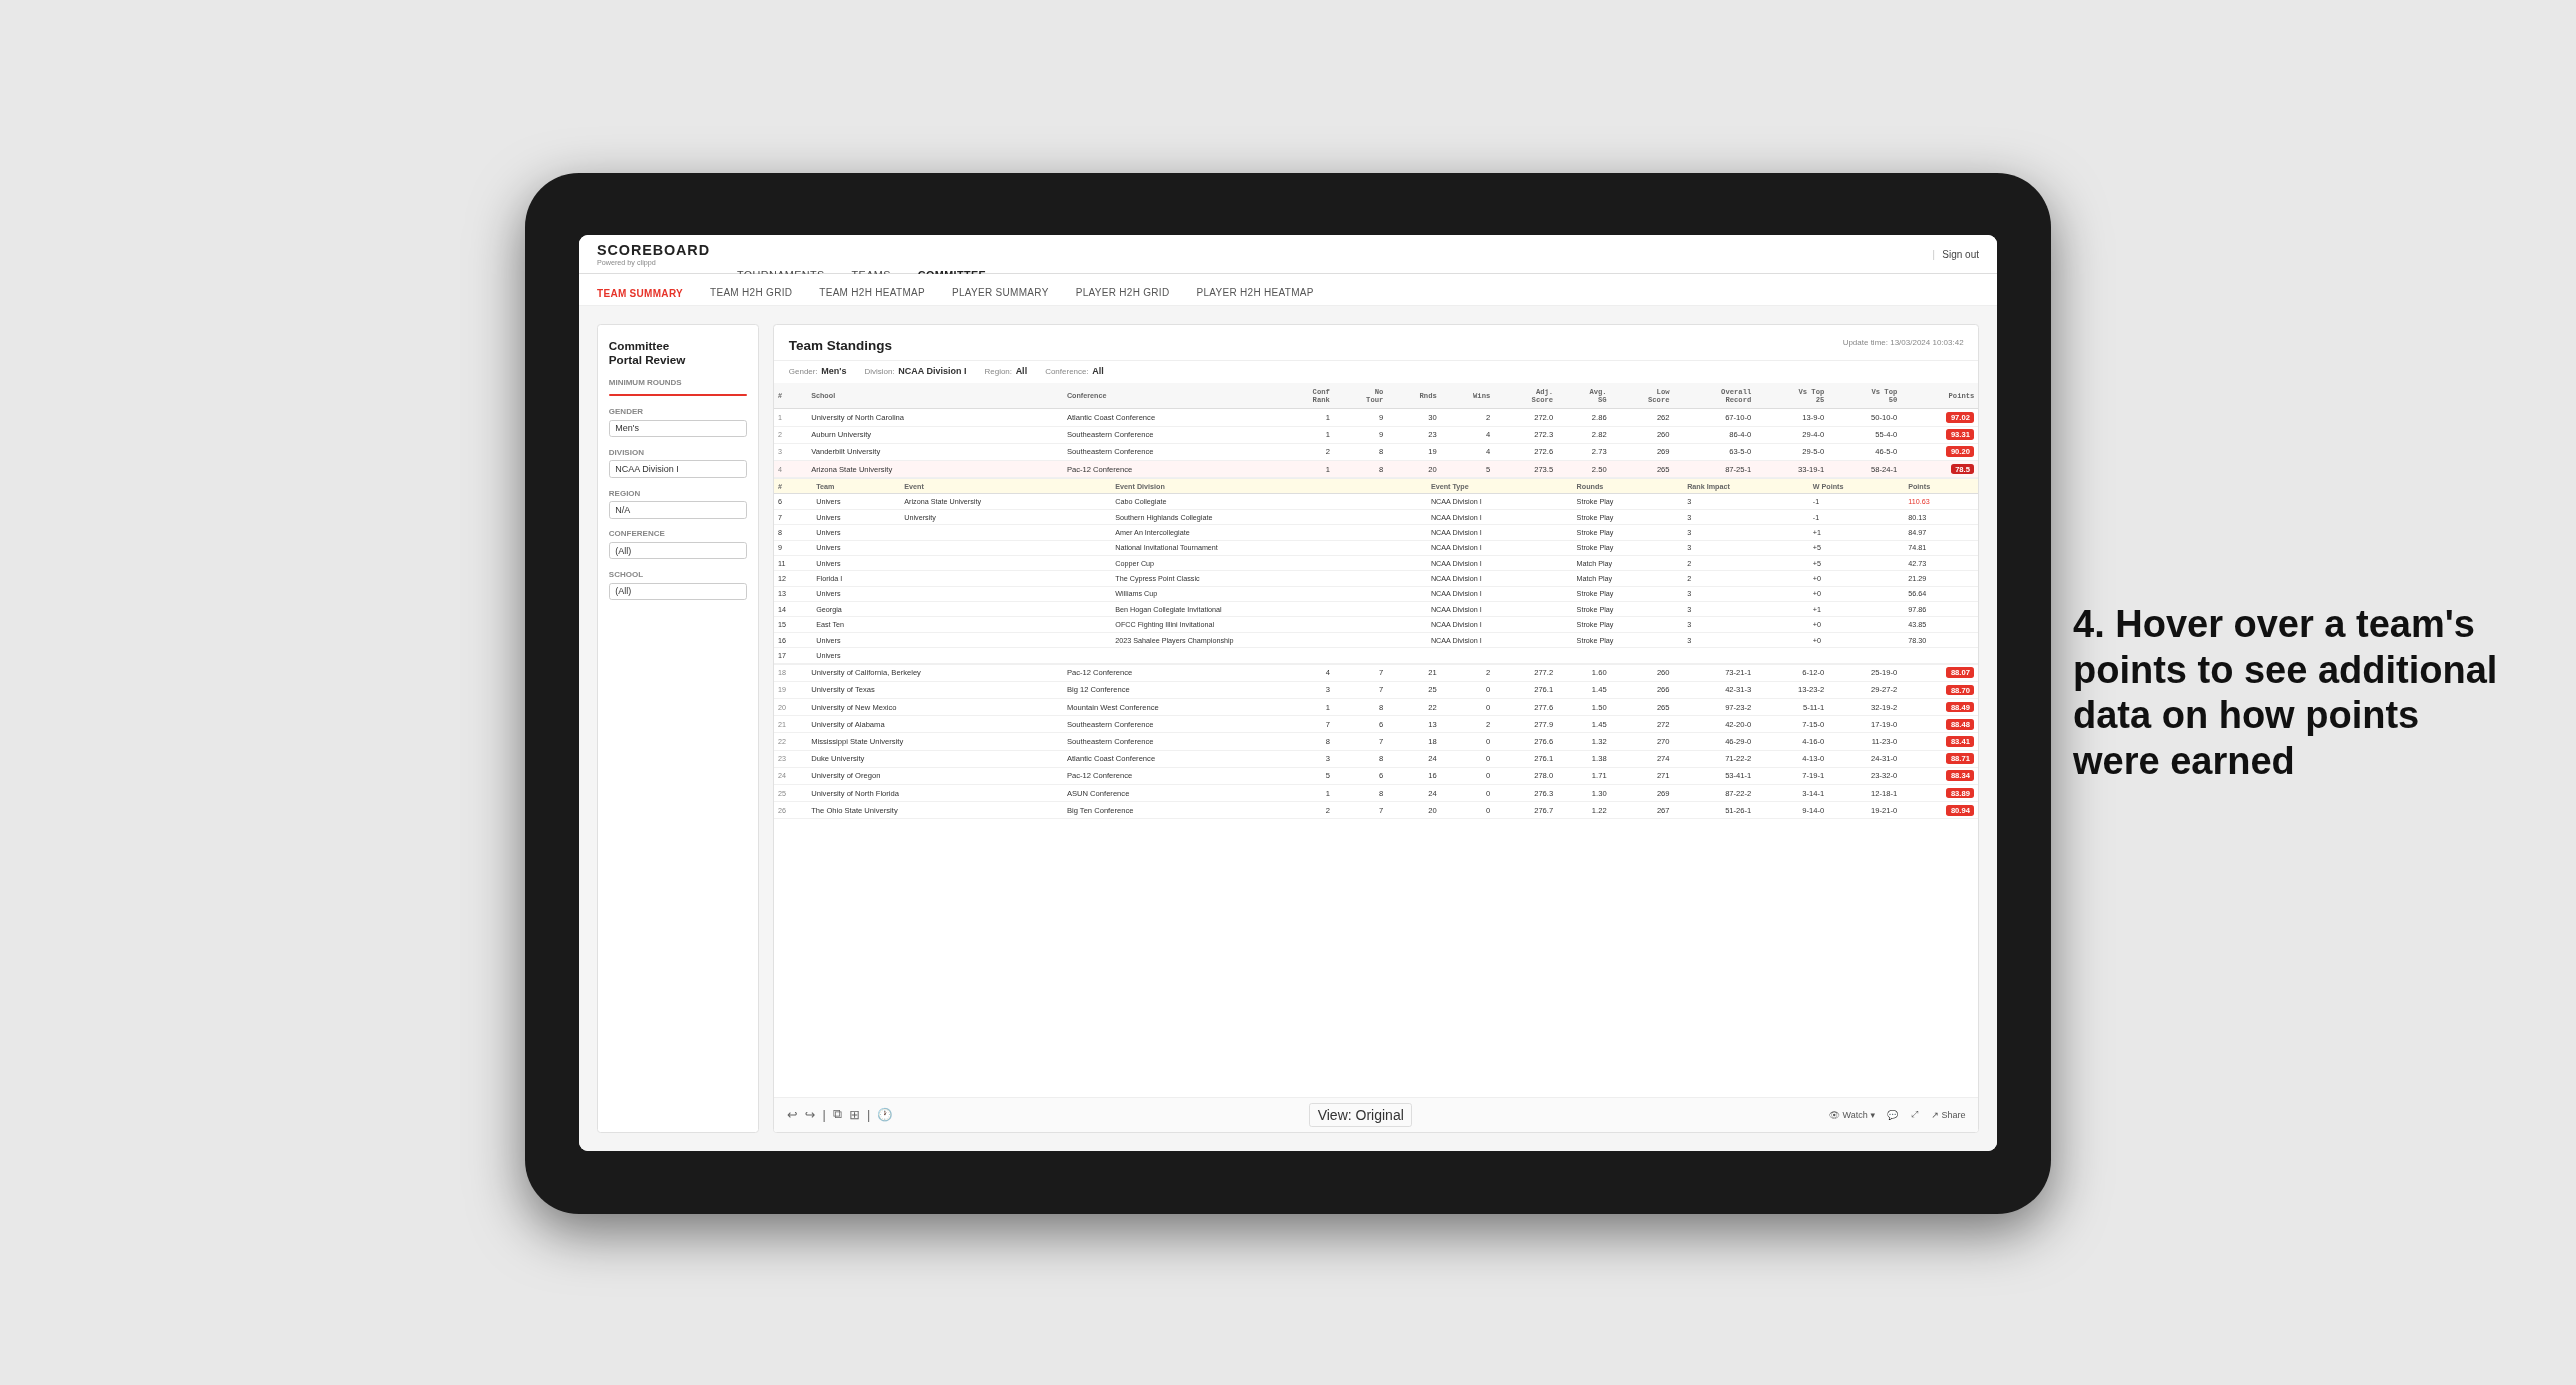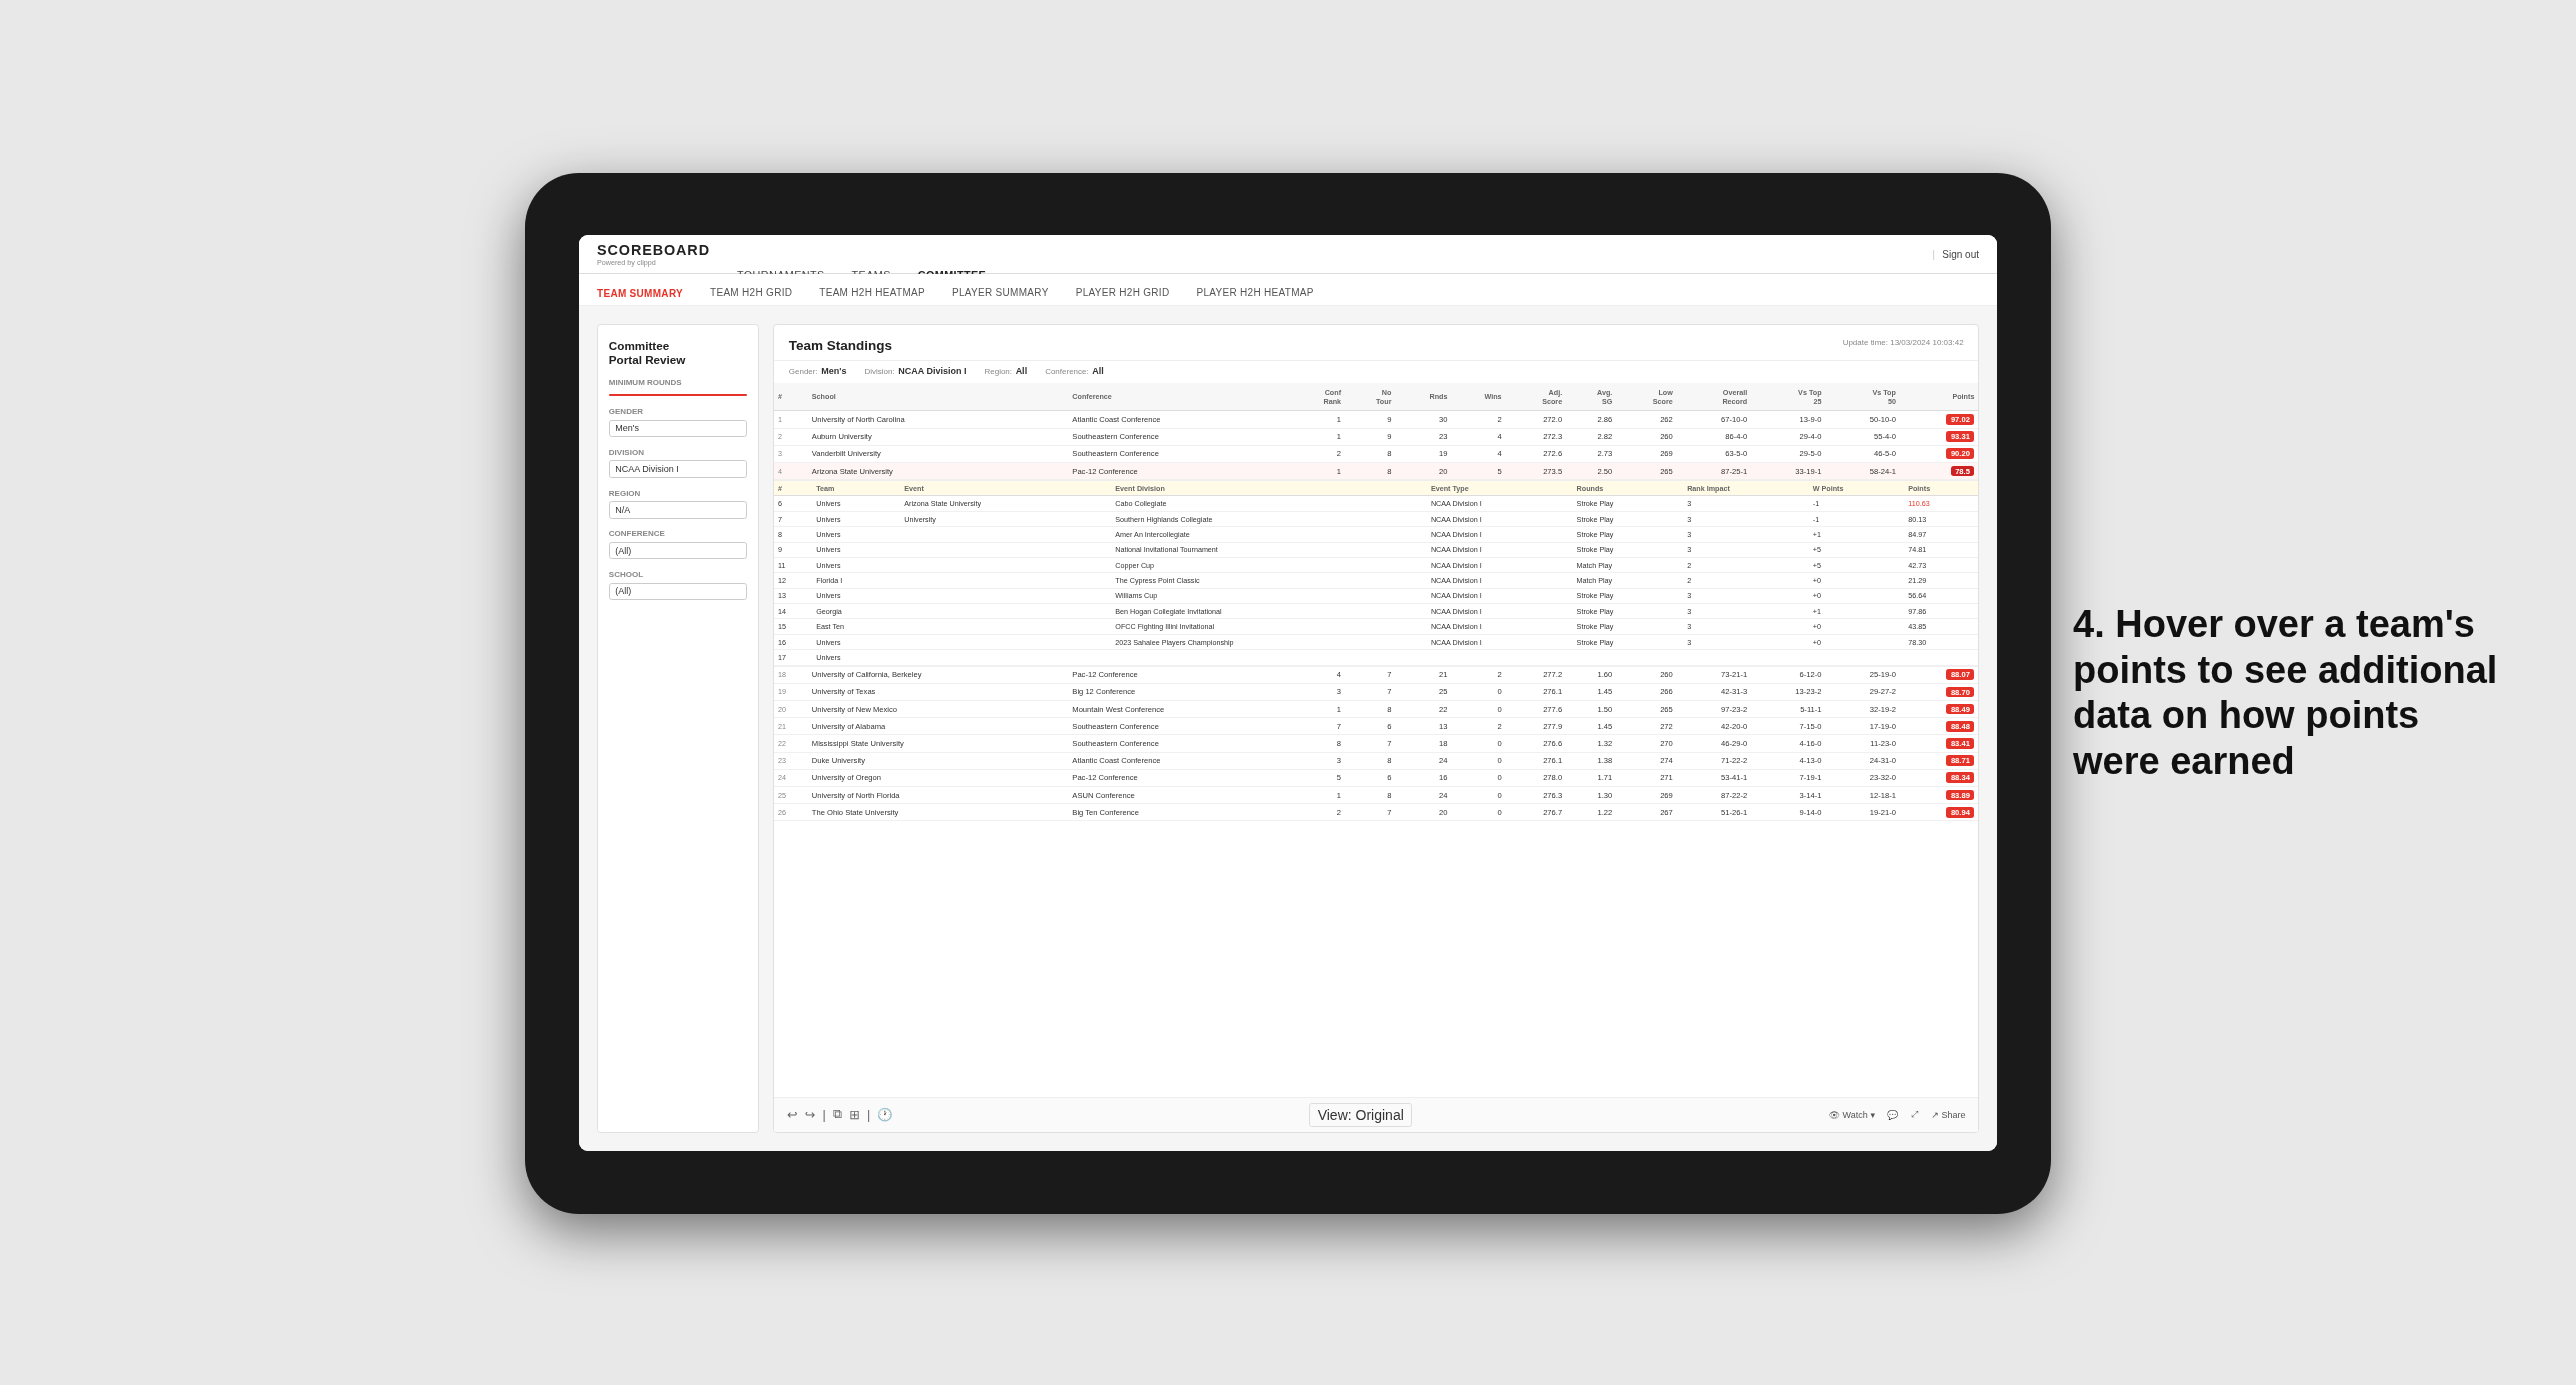--- a/index.html
+++ b/index.html
@@ -253,20 +253,21 @@
       text-align: left;
       font-size: 7.2px;
       color: #666;
       font-weight: 600;
       border-bottom: 0.9px solid #ddd;
       white-space: nowrap;
     }
 
     thead th.right {
       text-align: right;
+      font-family: Liberation Mono, monospace;
     }
 
     tbody tr {
       border-bottom: 0.9px solid #f0f0f0;
     }
 
     tbody td {
       padding: 3.6px 3.6px;
       font-size: 7.6px;
       color: #333;

